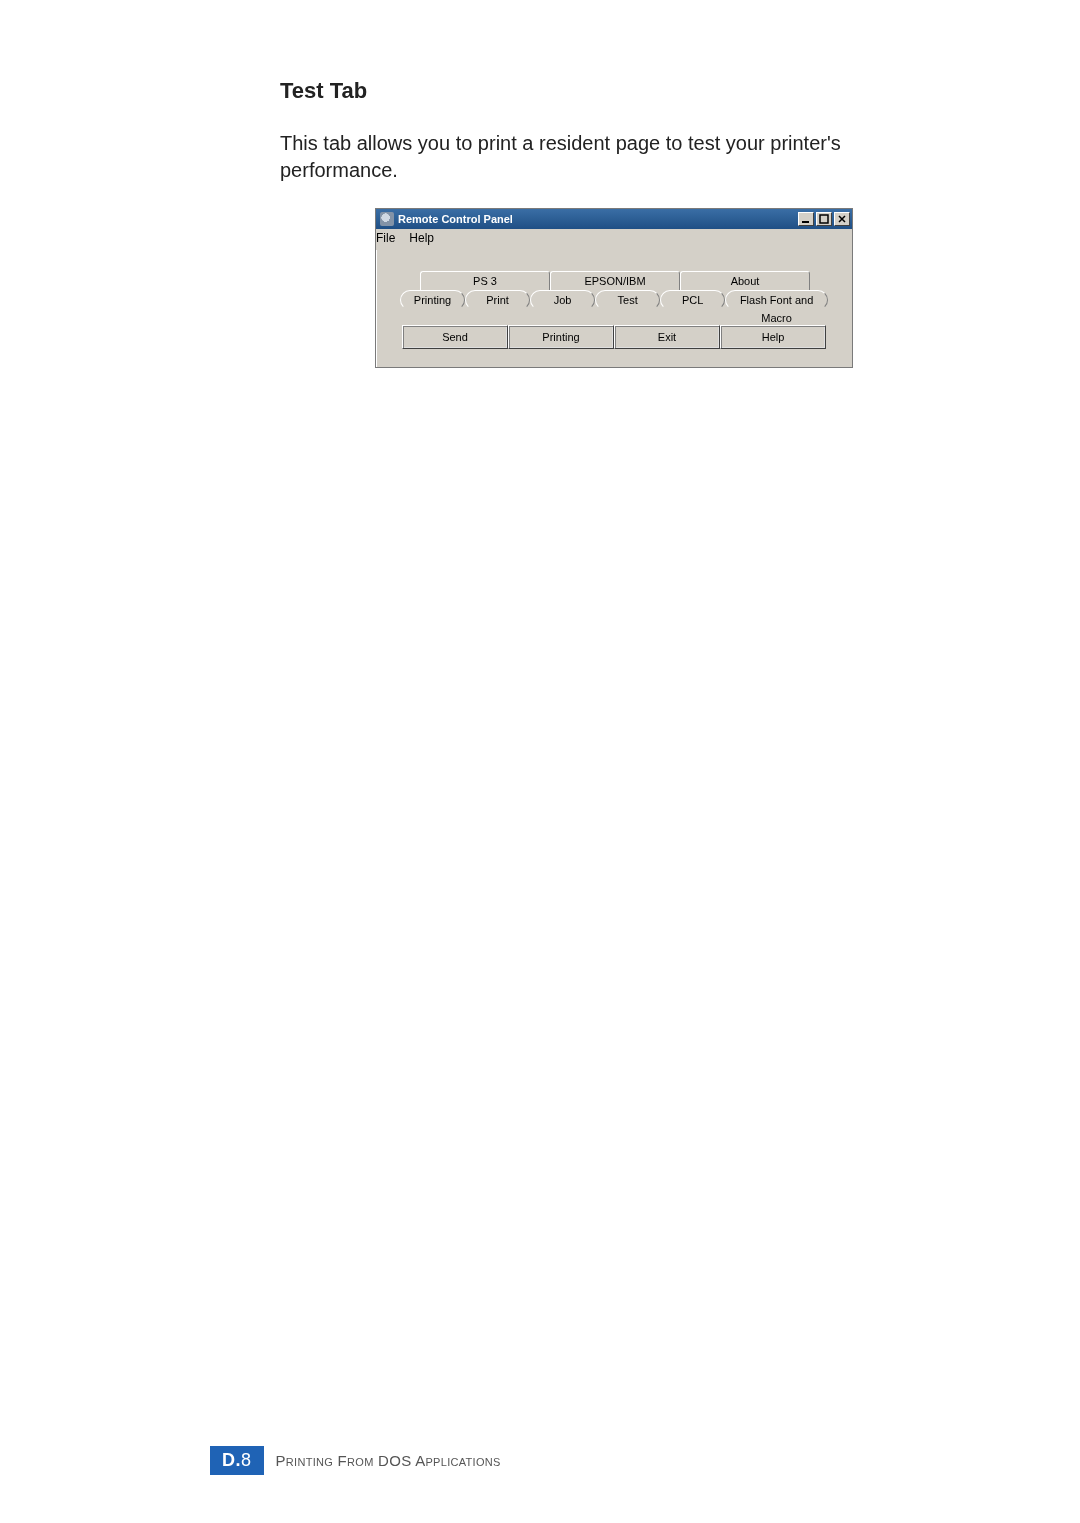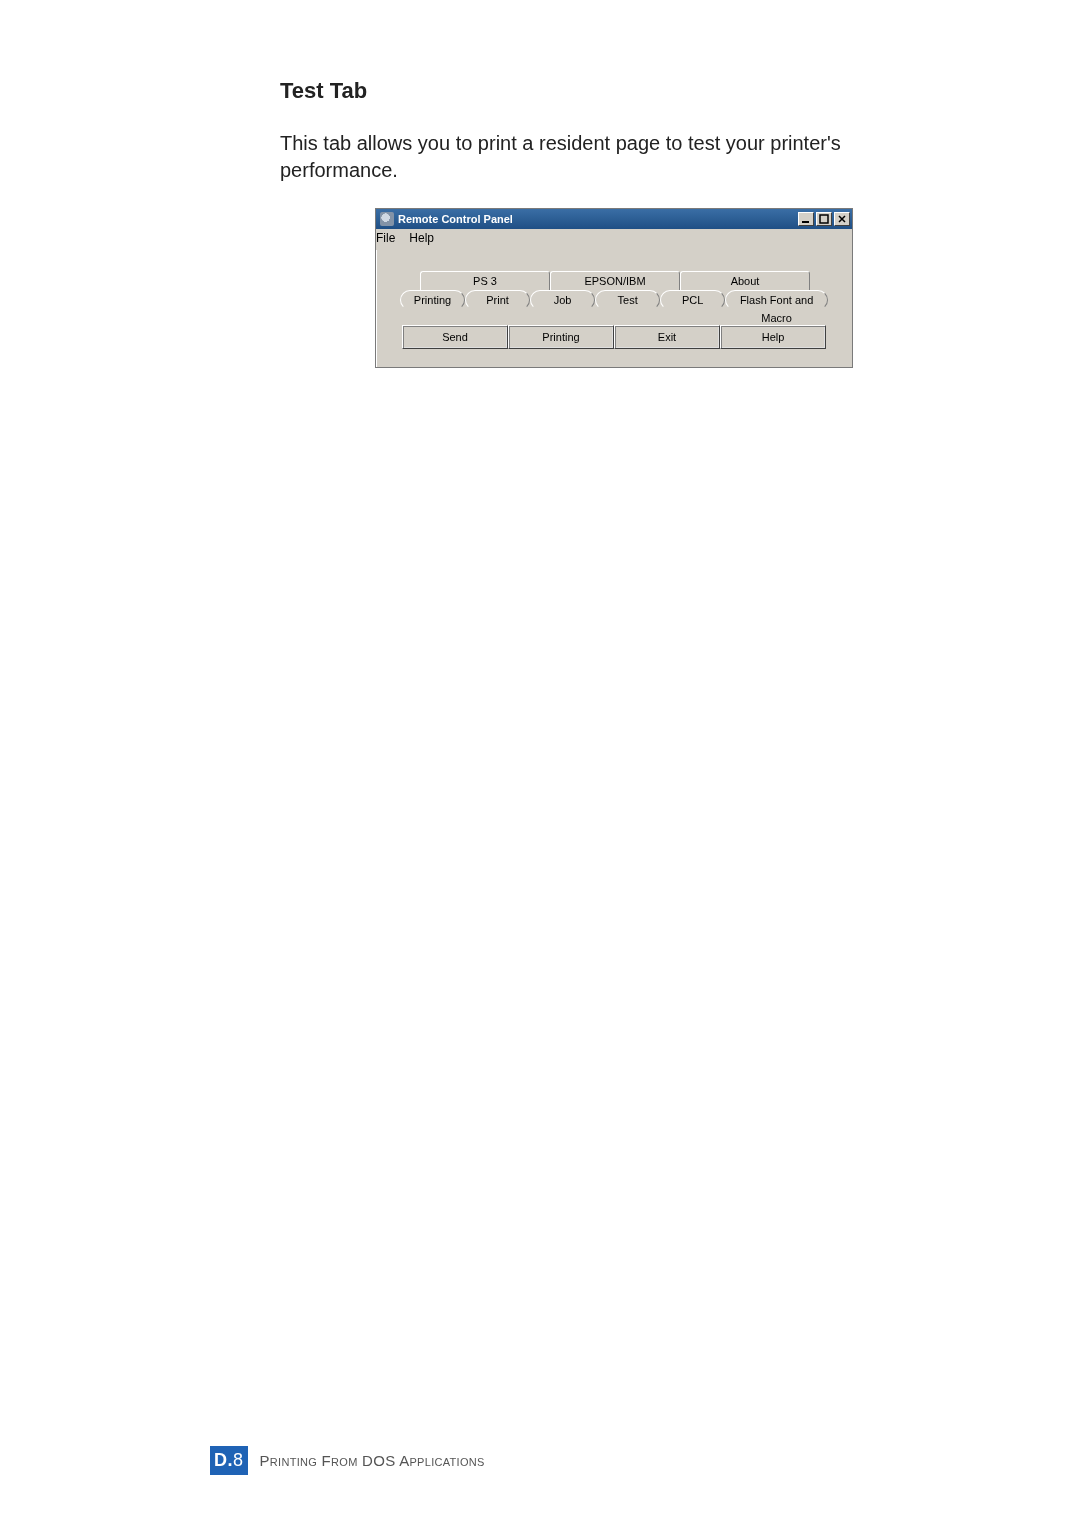--- a/index.html
+++ b/index.html
@@ -37,21 +37,21 @@
   .btn-classic.focus { outline: 1px dotted #000; outline-offset: -4px; border: 1px solid #000; }
   .bottom-buttons { display: flex; justify-content: space-between; padding: 14px 12px 4px 12px; }
   .bottom-buttons .btn-classic { width: 120px; height: 24px; }
   
   .bullets { font-size: 20px; line-height: 1.38; }
   .bullets li { list-style: none; position: relative; padding-left: 24px; margin-bottom: 14px; }
   .bullets li::before { content: "•"; position: absolute; left: 4px; top: 0; }
   .bullets b { font-weight: bold; }
   
   .footer { position: absolute; left: 210px; bottom: 48px; display: flex; align-items: center; gap: 12px; }
-  .footer-badge { background: #1f63b5; color: #fff; font-weight: bold; font-size: 18px; padding: 4px 4px; font-family: Verdana, sans-serif; letter-spacing: 0.5px; }
+  .footer-badge { background: #1f63b5; color: #fff; font-weight: bold; font-size: 18px; padding: 4px 12px; font-family: Verdana, sans-serif; letter-spacing: 0.5px; }
   .footer-badge .num { font-weight: normal; }
   .footer-text { font-size: 15px; color: #555; font-variant: small-caps; letter-spacing: 0.3px; }
 </style>
 </head>
 <body>
 
 <div class="page">
   <div class="content">
     <div class="heading">Test Tab</div>
     <p class="intro">This tab allows you to print a resident page to test your printer's performance.</p>

